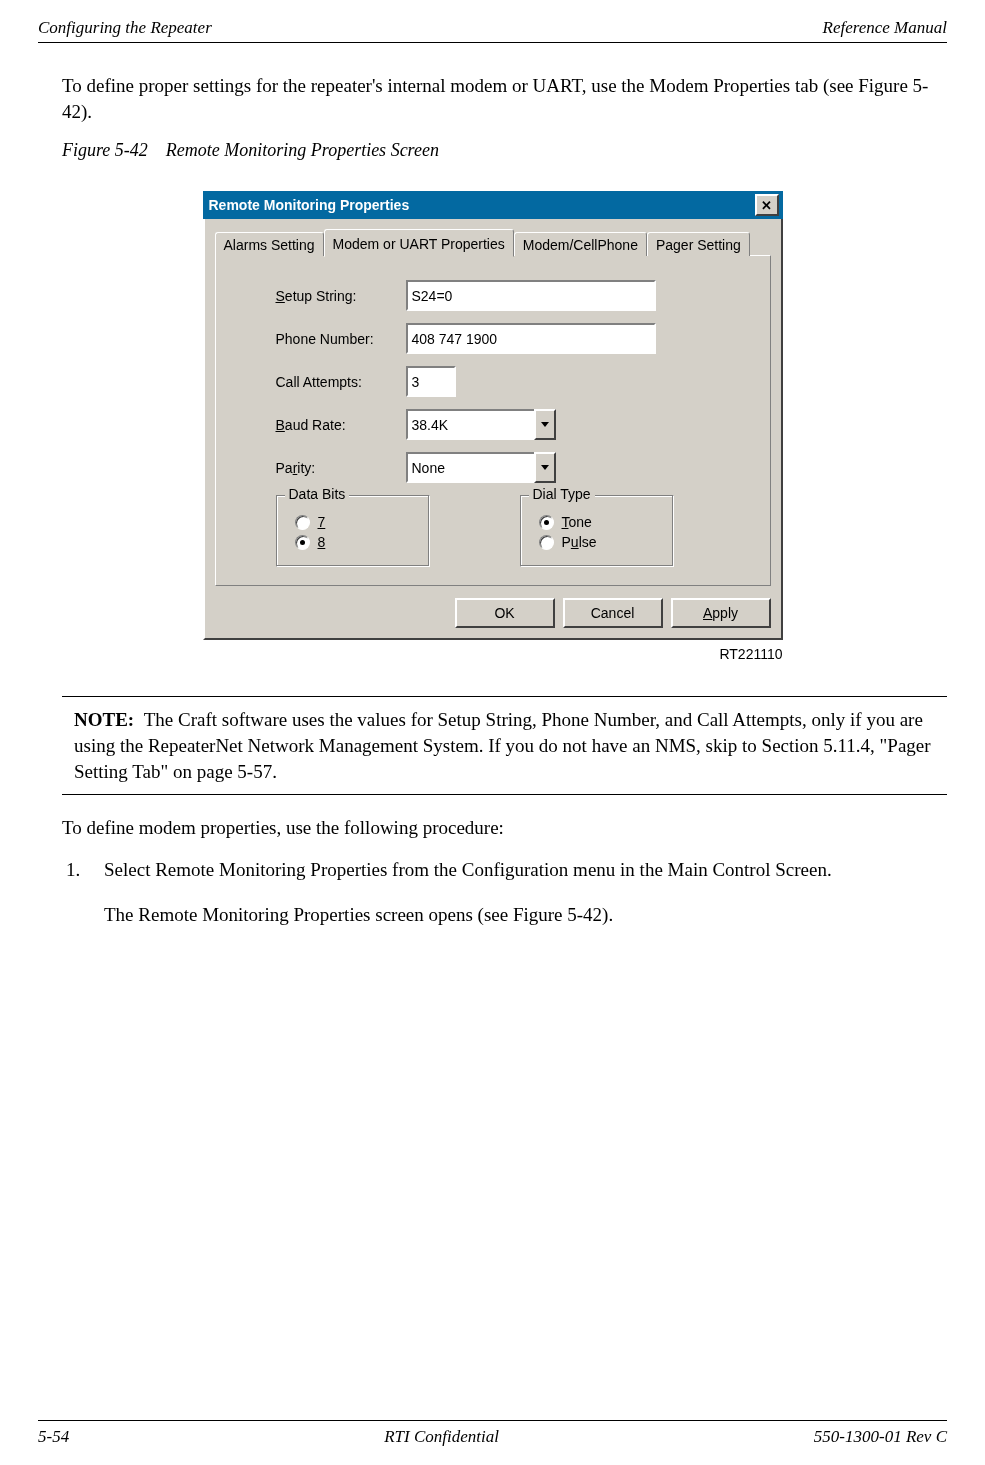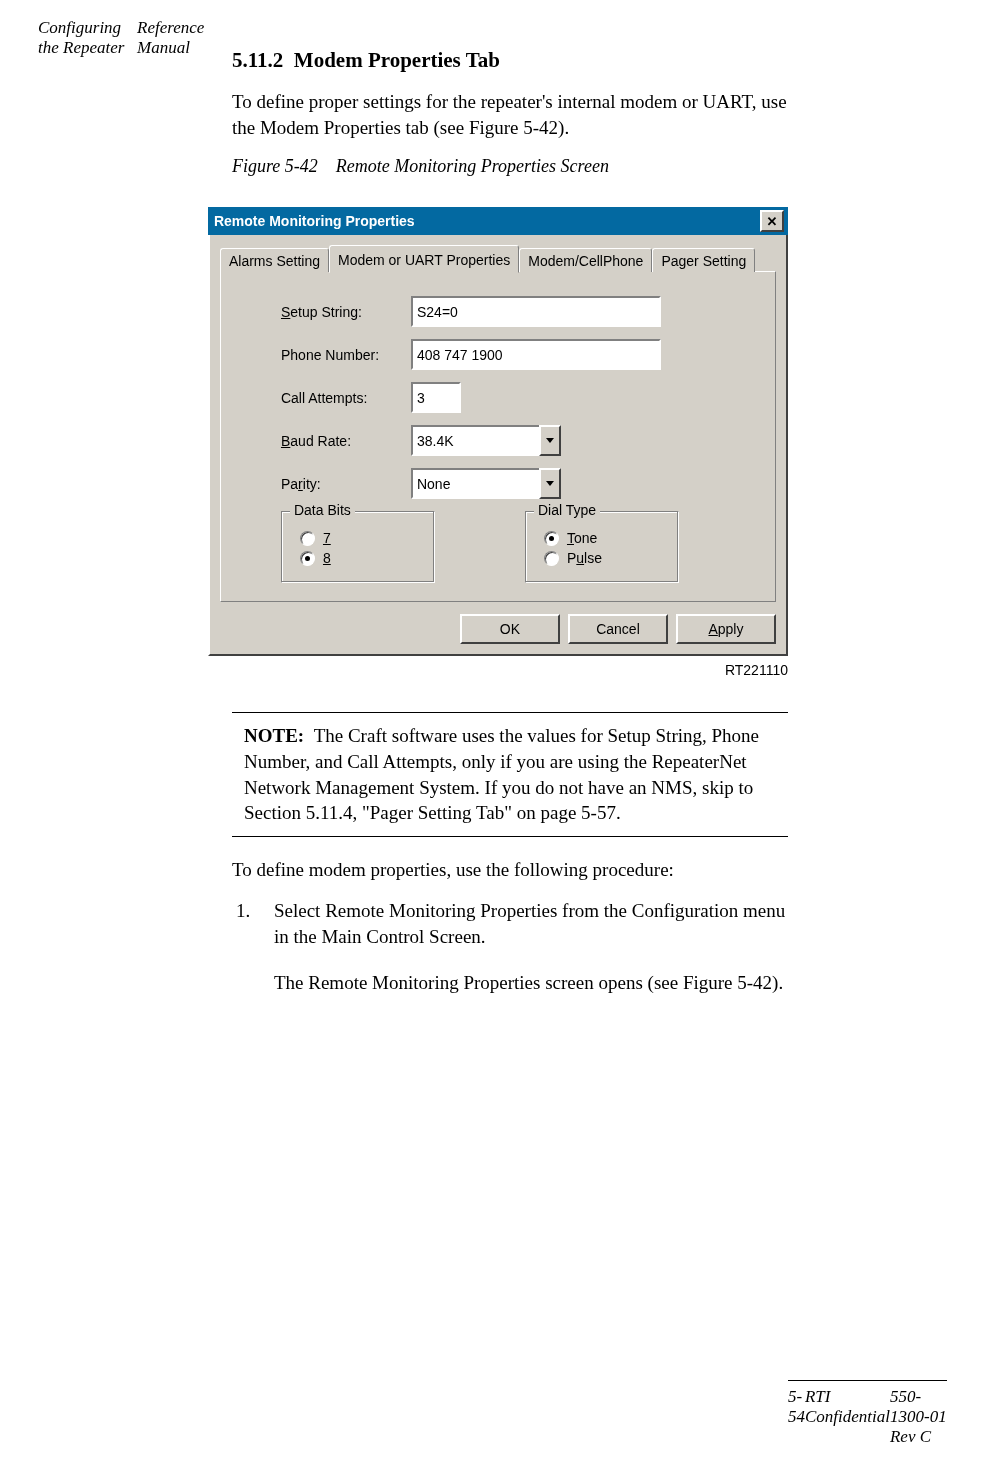--- a/index.html
+++ b/index.html
@@ -8,20 +8,21 @@
     background: #fff;
     font-family: "Palatino Linotype", "Book Antiqua", Palatino, serif;
     color: #000;
     width: 985px;
   }
   .page {
     padding: 18px 38px 18px 38px;
     box-sizing: border-box;
     min-height: 1465px;
     display: flex;
+    flex-direction: column;
   }
   .header-row {
     display: flex;
     justify-content: space-between;
     font-style: italic;
     font-size: 17px;
   }
   .hr {
     border: none;
     border-top: 1px solid #000;
@@ -297,23 +298,20 @@
 <div class="page">
 
   <div class="header-row">
     <span>Configuring the Repeater</span>
     <span>Reference Manual</span>
   </div>
   <hr class="hr">
 
   <div class="content">
 
-    <h3 class="sec-heading">
-      <span>5.11.2</span>&nbsp;&nbsp;<span>Modem Properties Tab</span>
-    </h3>
 
     <p class="para">To define proper settings for the repeater's internal modem or UART, use the Modem Properties tab (see Figure 5-42).</p>
 
     <p class="fig-caption">
       <span>Figure 5-42</span>&nbsp;&nbsp;&nbsp;&nbsp;<span>Remote Monitoring Properties Screen</span>
     </p>
 
     <div class="fig-wrap">
       <div class="dialog">
 

